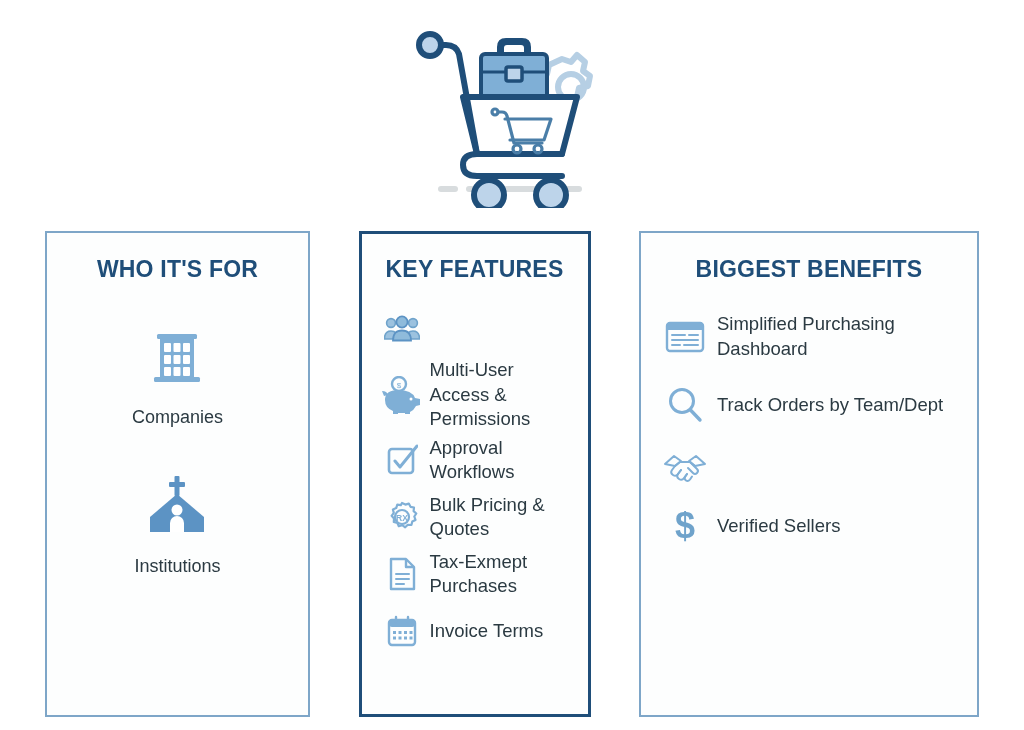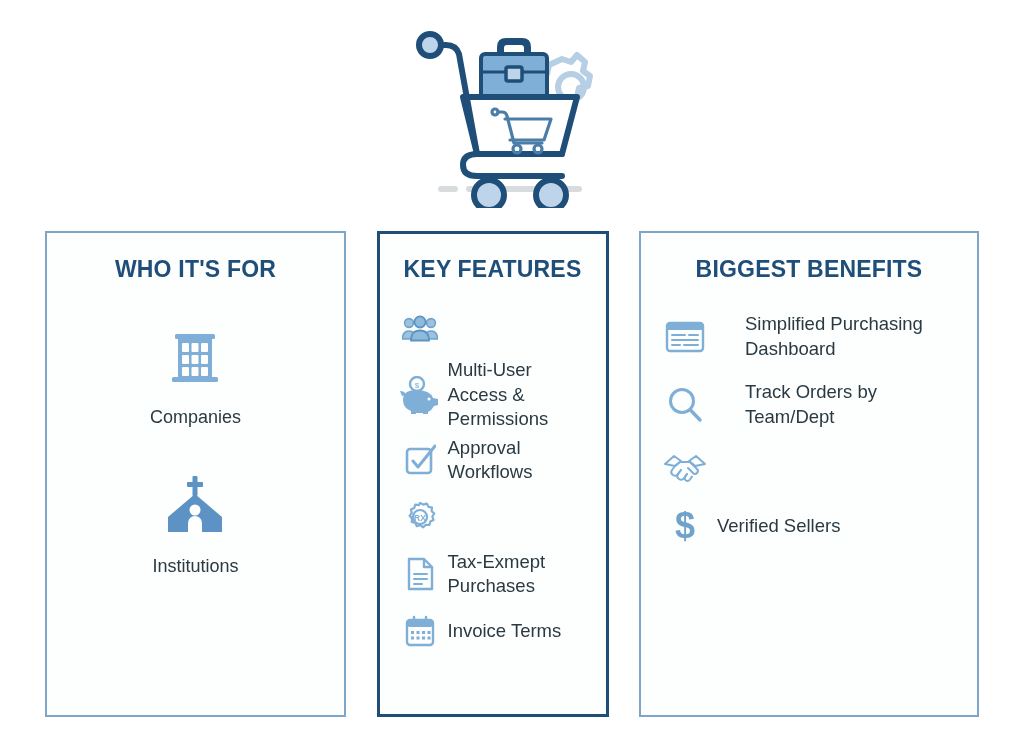--- a/index.html
+++ b/index.html
@@ -39,21 +39,21 @@
     width: 934px;
     height: 486px;
     display: flex;
     justify-content: space-between;
   }
 
   .card {
     background: #fdfefe;
     position: relative;
   }
-  .card-who      { width: 301px; border: 2px solid #7EA6C8; }
+  .card-who      { width: 265px; border: 2px solid #7EA6C8; }
   .card-features { width: 232px; border: 3px solid #1F4E79; }
   .card-benefits { width: 340px; border: 2px solid #7EA6C8; }
 
   .card-title {
     text-align: center;
     font-size: 23px;
     font-weight: bold;
     color: #1F4E79;
     letter-spacing: 0.2px;
     margin-top: 22px;
@@ -116,21 +116,21 @@
   .benefit-list {
     margin-top: 20px;
     padding-left: 18px;
     padding-right: 10px;
   }
   .benefit-row {
     display: flex;
     align-items: center;
     min-height: 58px;
   }
-  .benefit-row.two-line { min-height: 68px; gap: 28px; }
+  .benefit-row.two-line { min-height: 68px; }
   .benefit-icon {
     width: 52px;
     flex: 0 0 52px;
     display: flex;
     align-items: center;
     justify-content: center;
   }
   .benefit-label {
     font-size: 18.5px;
     line-height: 1.33;
@@ -284,20 +284,21 @@
       <div class="feature-row">
         <div class="feature-icon">
           <svg width="32" height="32" viewBox="0 0 32 32">
             <g fill="none" stroke="#7FAFD6" stroke-width="2.2" stroke-linejoin="round">
               <path d="M16 2 l3.4 1.6 3.4 -1 1.7 3.2 3.5 0.7 -0.4 3.6 2.7 2.4 -2 3 1.2 3.4 -3.2 1.6 -0.9 3.5 -3.6 -0.2 -2.6 2.5 -2.9 -2.1 -3.5 1 -1.5 -3.3 -3.5 -0.9 0.2 -3.6 -2.4 -2.6 2.2 -2.9 -0.9 -3.4 3.3 -1.4 1.1 -3.4 3.5 0.4 z"></path>
               <circle cx="16" cy="16" r="7"></circle>
             </g>
             <text x="16" y="19.5" font-size="8.5" font-weight="bold" font-family="'Liberation Sans', sans-serif" fill="#7FAFD6" text-anchor="middle">RX</text>
           </svg>
         </div>
+        <div class="feature-label">Bulk Pricing &amp; Quotes</div>
       </div>
 
       <div class="feature-row">
         <div class="feature-icon">
           <svg width="30" height="34" viewBox="0 0 30 34">
             <path d="M4 2 h15 l8 8 v22 h-23 z" fill="none" stroke="#7FAFD6" stroke-width="2.4" stroke-linejoin="round"></path>
             <path d="M19 2 v8 h8" fill="none" stroke="#7FAFD6" stroke-width="2.4" stroke-linejoin="round"></path>
             <g stroke="#7FAFD6" stroke-width="2" stroke-linecap="round">
               <line x1="9" y1="17" x2="22" y2="17"></line>
               <line x1="9" y1="22" x2="22" y2="22"></line>

